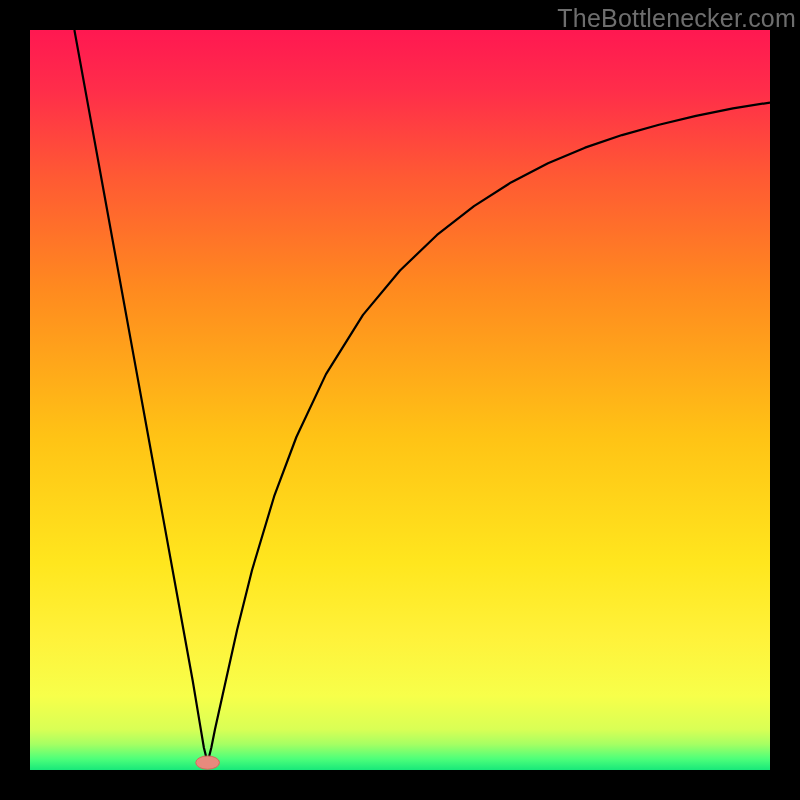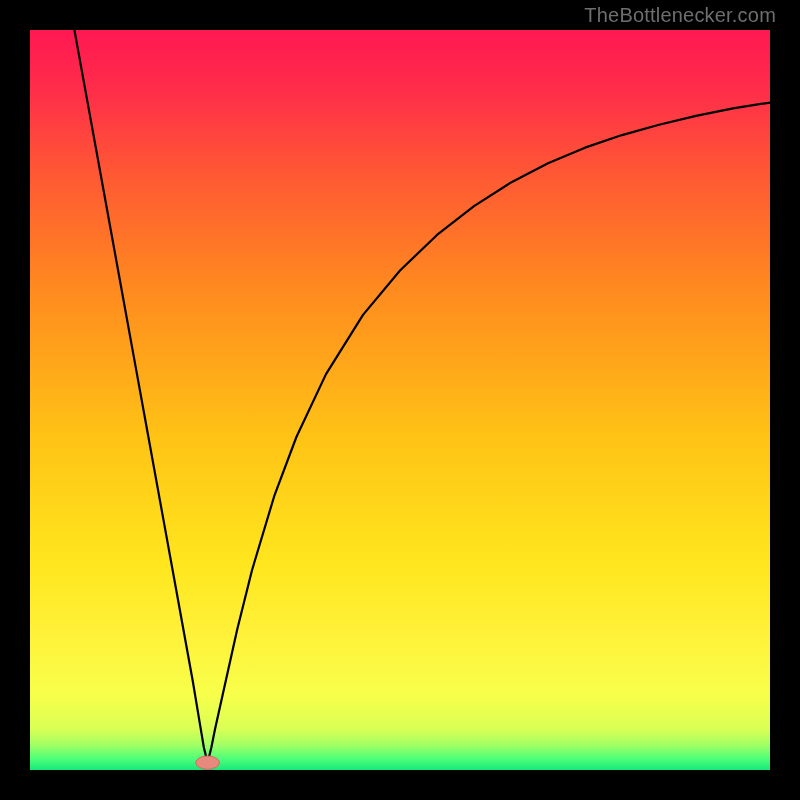--- a/index.html
+++ b/index.html
@@ -21,23 +21,23 @@
     position: absolute;
     left: 30px;
     top: 30px;
     width: 740px;
     height: 740px;
     overflow: hidden;
   }
   .watermark {
     position: absolute;
     top: 4px;
-    right: 24px;
+    right: 4px;
     color: #6e6e6e;
-    font-size: 20px;
+    font-size: 25px;
     font-weight: 400;
     letter-spacing: 0.2px;
     user-select: none;
     margin-left: 16px;
   }
   svg { display: block; }
 </style>
 </head>
 <body>
 

